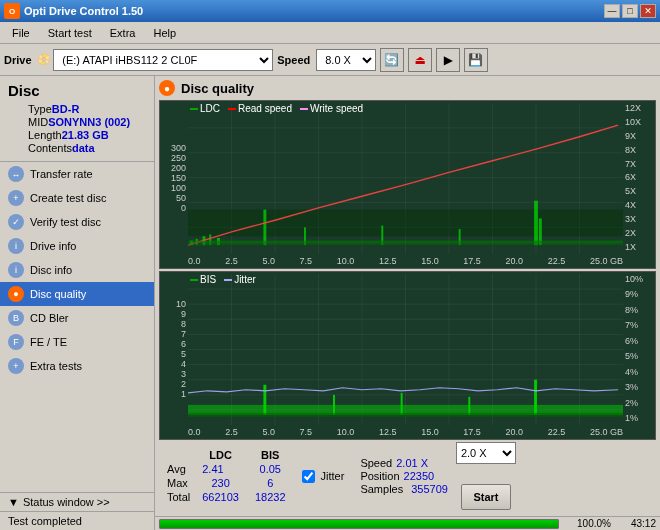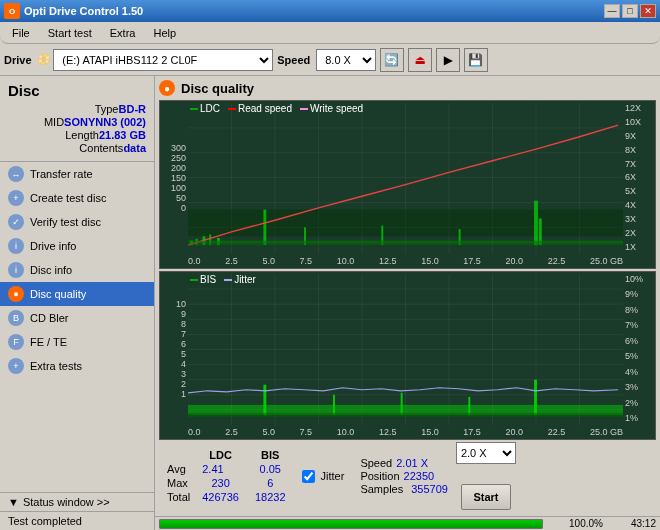--- a/index.html
+++ b/index.html
@@ -23,21 +23,20 @@
 
     
     .menu-bar {
       background: #d4d0c8;
       height: 22px;
       display: flex;
       align-items: center;
       padding: 0 4px;
       border-bottom: 1px solid #a0a0a0;
       gap: 2px;
-      border-radius: 8px;
     }
     .menu-item { padding: 2px 8px; cursor: pointer; font-size: 11px; }
 
     
     .toolbar {
       background: #d4d0c8;
       height: 32px;
       display: flex;
       align-items: center;
       padding: 2px 4px;
@@ -74,21 +73,21 @@
       flex-direction: column;
       overflow: hidden;
     }
 
     
     .disc-section {
       padding: 6px 8px;
       border-bottom: 1px solid #a0a0a0;
     }
     .disc-title { font-weight: bold; font-size: 15px; margin-bottom: 4px; }
-    .disc-row { display: flex; justify-content: flex-end; margin-bottom: 1px; font-size: 11px; margin-left: 20px; }
+    .disc-row { display: flex; justify-content: flex-start; margin-bottom: 1px; font-size: 11px; margin-left: 20px; }
     .disc-label { color: #000; }
     .disc-value { color: #0000cc; font-weight: bold; }
 
     
     .sidebar-btn {
       display: flex;
       align-items: center;
       gap: 6px;
       padding: 4px 8px;
       cursor: pointer;
@@ -267,21 +266,21 @@
     }
 
     
     .progress-container {
       height: 14px;
       background: #d4d0c8;
       border-top: 1px solid #a0a0a0;
       display: flex;
       align-items: center;
       padding: 1px 4px;
-      gap: 20px;
+      gap: 12px;
     }
     .progress-bar-track {
       flex: 1;
       height: 10px;
       background: #a0a0a0;
       border: 1px solid #707070;
       border-radius: 1px;
       overflow: hidden;
     }
     .progress-bar-fill {
@@ -622,21 +621,21 @@
             <td style="padding:1px 8px;text-align:left;color:#0000cc;margin-top:32px;">2.41</td>
             <td style="padding:1px 8px;text-align:center;color:#0000cc;">0.05</td>
           </tr>
           <tr>
             <td style="padding:1px 4px;">Max</td>
             <td style="padding:1px 8px;text-align:center;color:#0000cc;">230</td>
             <td style="padding:1px 8px;text-align:center;color:#0000cc;">6</td>
           </tr>
           <tr>
             <td style="padding:1px 4px;">Total</td>
-            <td style="padding:1px 8px;text-align:center;color:#0000cc;">426736</td>
+            <td style="padding:1px 8px;text-align:center;color:#0000cc;">662103</td>
             <td style="padding:1px 8px;text-align:center;color:#0000cc;">18232</td>
           </tr>
         </tbody>
           </table>
 
         <div class="jitter-area" style="margin-left:8px;">
           <input type="checkbox" checked="" style="margin-right: 2px;">
           <span>Jitter</span>
         </div>
 

